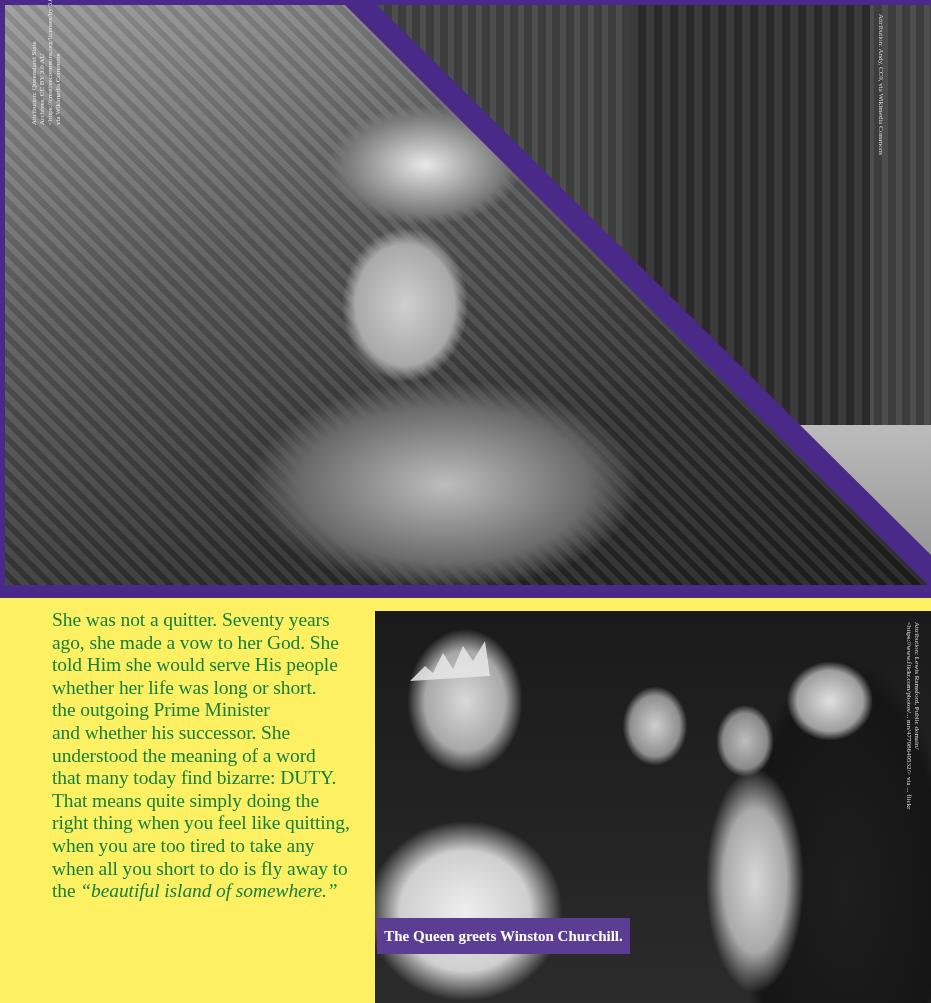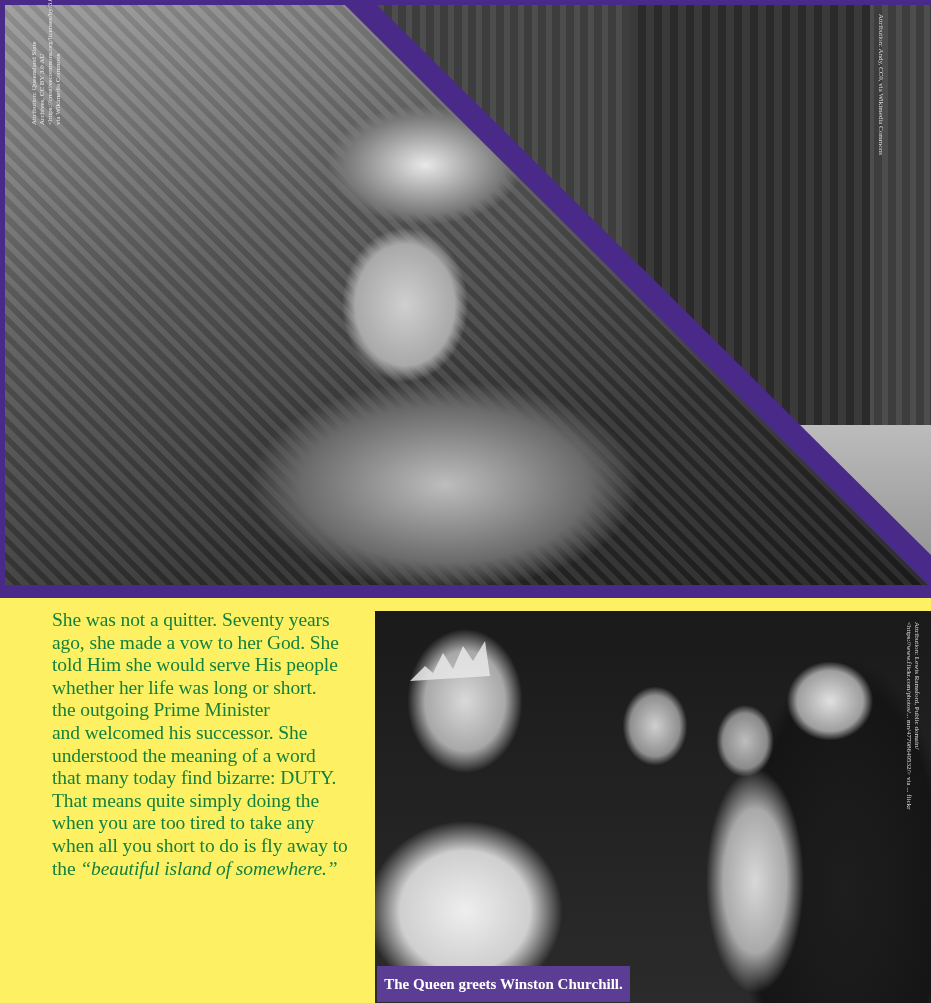--- a/index.html
+++ b/index.html
@@ -39,21 +39,21 @@
       radial-gradient(ellipse 80px 100px at 90px 90px, #d9d9d9 0%, #a8a8a8 50%, transparent 72%),
       radial-gradient(ellipse 130px 120px at 90px 300px, #eeeeee 0%, #cfcfcf 50%, transparent 75%),
       radial-gradient(ellipse 45px 55px at 280px 115px, #cfcfcf 0%, #8f8f8f 55%, transparent 72%),
       radial-gradient(ellipse 40px 50px at 370px 130px, #bdbdbd 0%, #8a8a8a 55%, transparent 72%),
       radial-gradient(ellipse 70px 160px at 380px 270px, #d8d8d8 0%, #a9a9a9 45%, transparent 70%),
       radial-gradient(ellipse 60px 55px at 455px 90px, #e0e0e0 0%, #9e9e9e 55%, transparent 72%),
       radial-gradient(ellipse 120px 260px at 470px 280px, #1e1e1e 0%, #151515 80%, transparent 90%),
       linear-gradient(180deg, #1a1a1a, #2b2b2b);
   }
   .tiara { position:absolute; left:30px; top:20px; width:90px; height:55px; }
-  .caption { position:absolute; left:377px; top:966px; width:253px; height:36px; background:#5c3d94; color:#ffffff; font-size:15px; font-weight:bold; display:flex; align-items:center; justify-content:center; font-family:"Liberation Serif", serif; }
+  .caption { position:absolute; left:377px; top:918px; width:253px; height:36px; background:#5c3d94; color:#ffffff; font-size:15px; font-weight:bold; display:flex; align-items:center; justify-content:center; font-family:"Liberation Serif", serif; }
   .credit.c3 { left:897px; top:622px; height:210px; width:24px; writing-mode:vertical-rl; transform:none; font-size:7px; color:#f0f0f0; }
 </style>
 </head>
 <body>
 
 <div class="top">
   <div class="photo-a"></div>
   <div class="photo-b">
     <div class="curtain"></div>
     <div class="floor"></div>
@@ -64,24 +64,25 @@
   <div class="credit c1">Attribution: Queensland State Archives, CC BY 3.0 AU &lt;https://creativecommons.org/licenses/by/3.0/au/deed.en&gt;, via Wikimedia Commons</div>
   <div class="credit c2">Attribution: Andy, CC0, via Wikimedia Commons</div>
 </div>
 
 <div class="body-text">
   <span class="line">She was not a quitter. Seventy years</span>
   <span class="line">ago, she made a vow to her God. She</span>
   <span class="line">told Him she would serve His people</span>
   <span class="line">whether her life was long or short.</span>
   <span class="line">the outgoing Prime Minister</span>
-  <span class="line">and welcomed his successor. She</span>
+  <span class="line">and whether his successor. She</span>
   <span class="line">understood the meaning of a word</span>
   <span class="line">that many today find bizarre: DUTY.</span>
   <span class="line">That means quite simply doing the</span>
+  <span class="line">right thing when you feel like quitting,</span>
   <span class="line">when you are too tired to take any</span>
   <span class="line">when all you short to do is fly away to</span>
   <span class="line"><span>the </span><em>“beautiful island of somewhere.”</em></span>
 </div>
 
 <div class="photo-c">
   <svg class="tiara" viewBox="0 0 90 55">
     <path d="M5,50 L20,35 L28,42 L38,22 L48,38 L58,15 L68,30 L80,10 L85,45 Z" fill="#e8e8e8" opacity="0.85"></path>
   </svg>
 </div>

